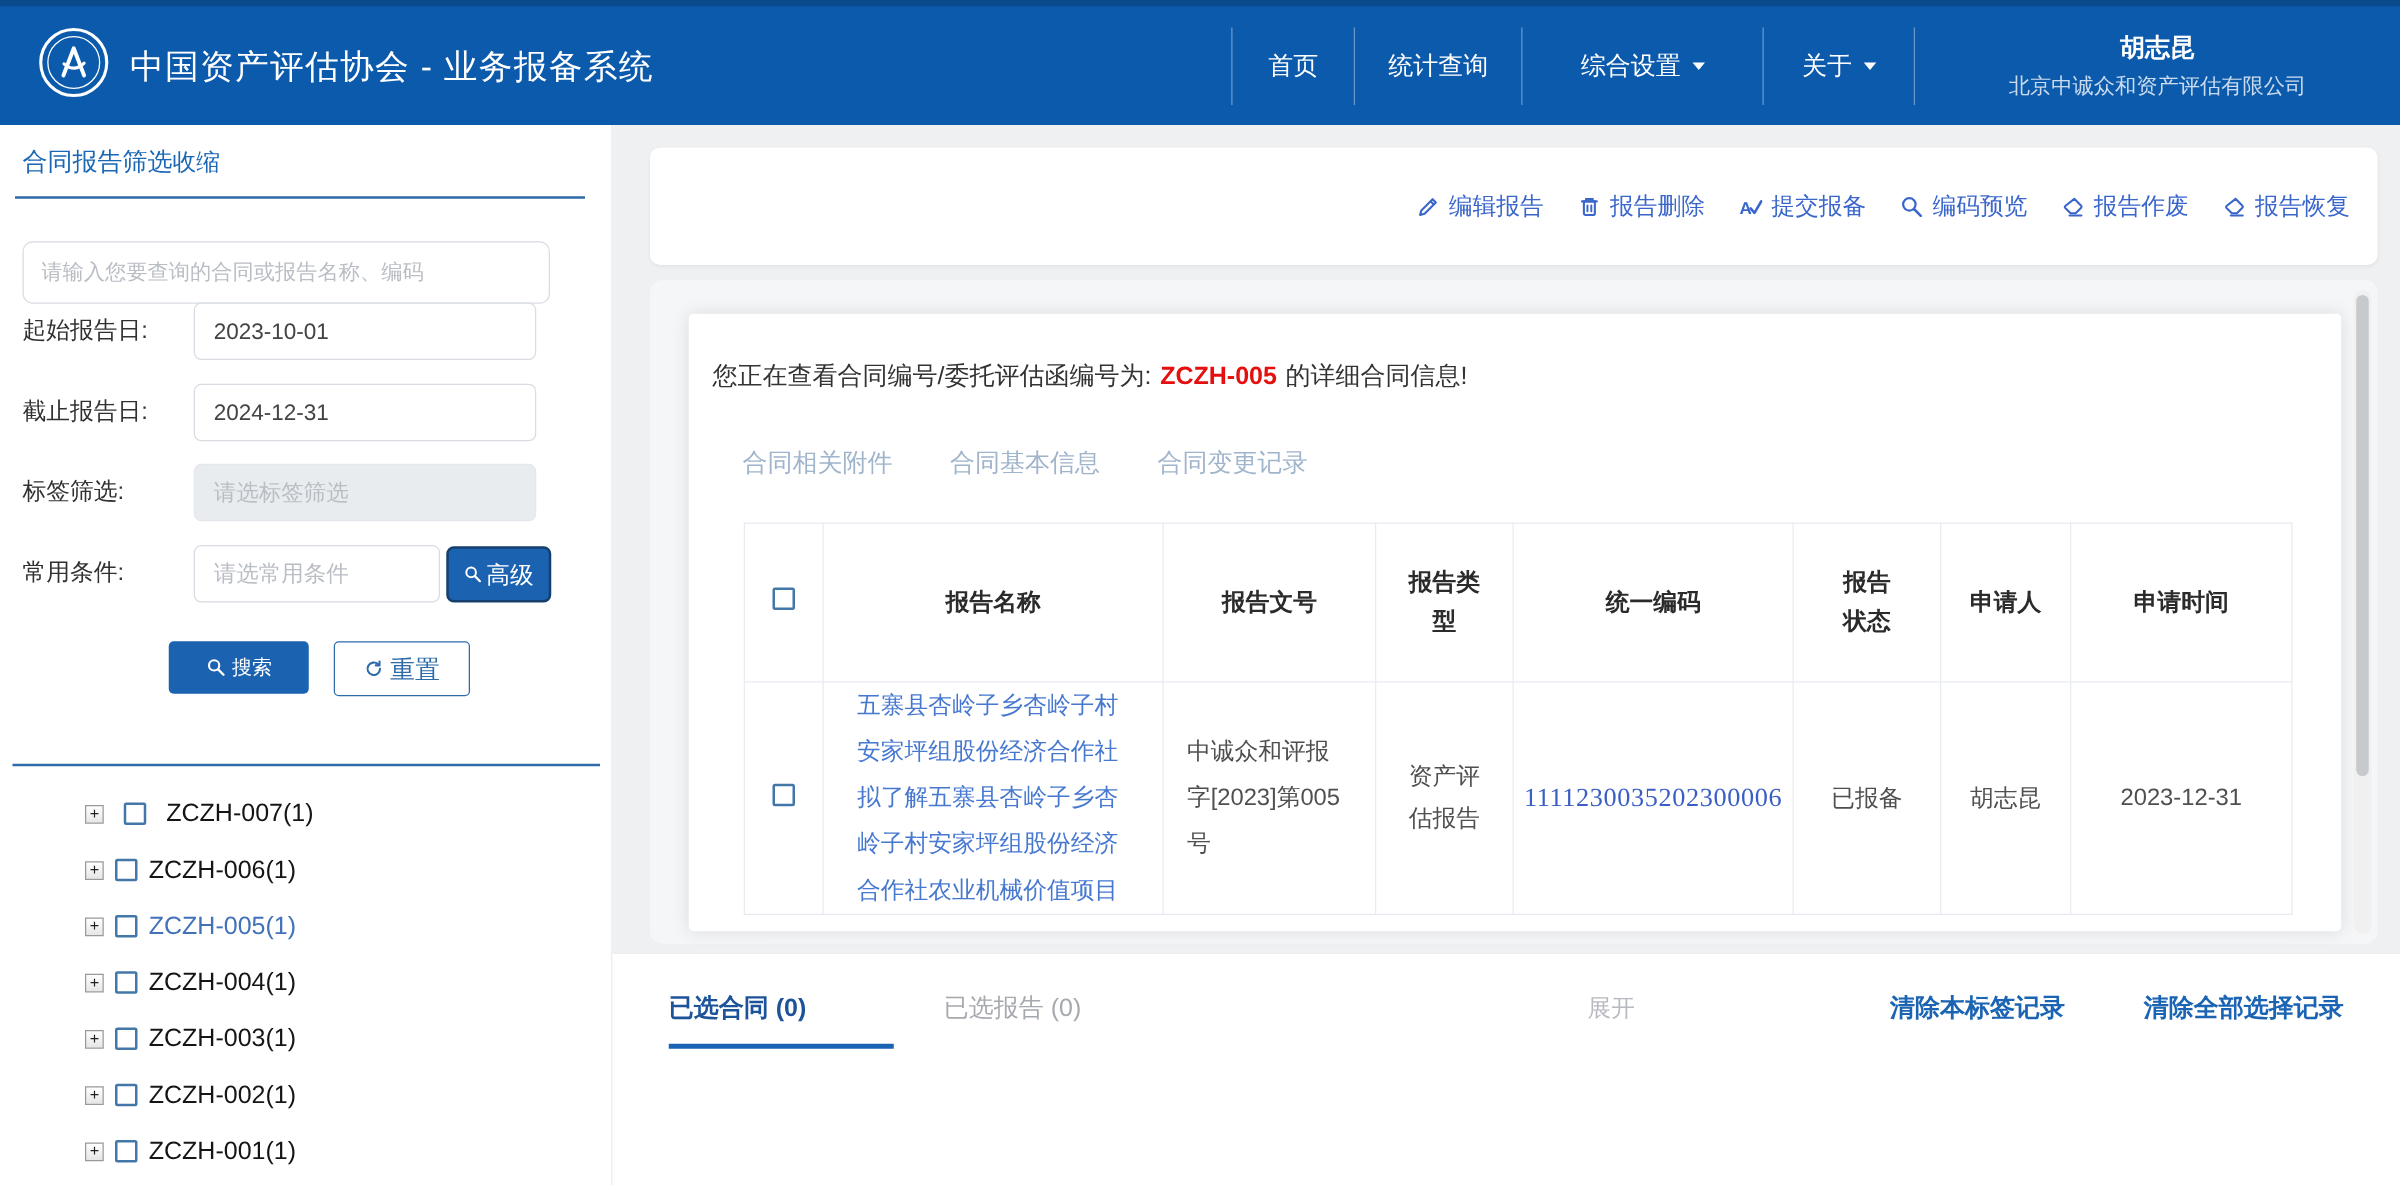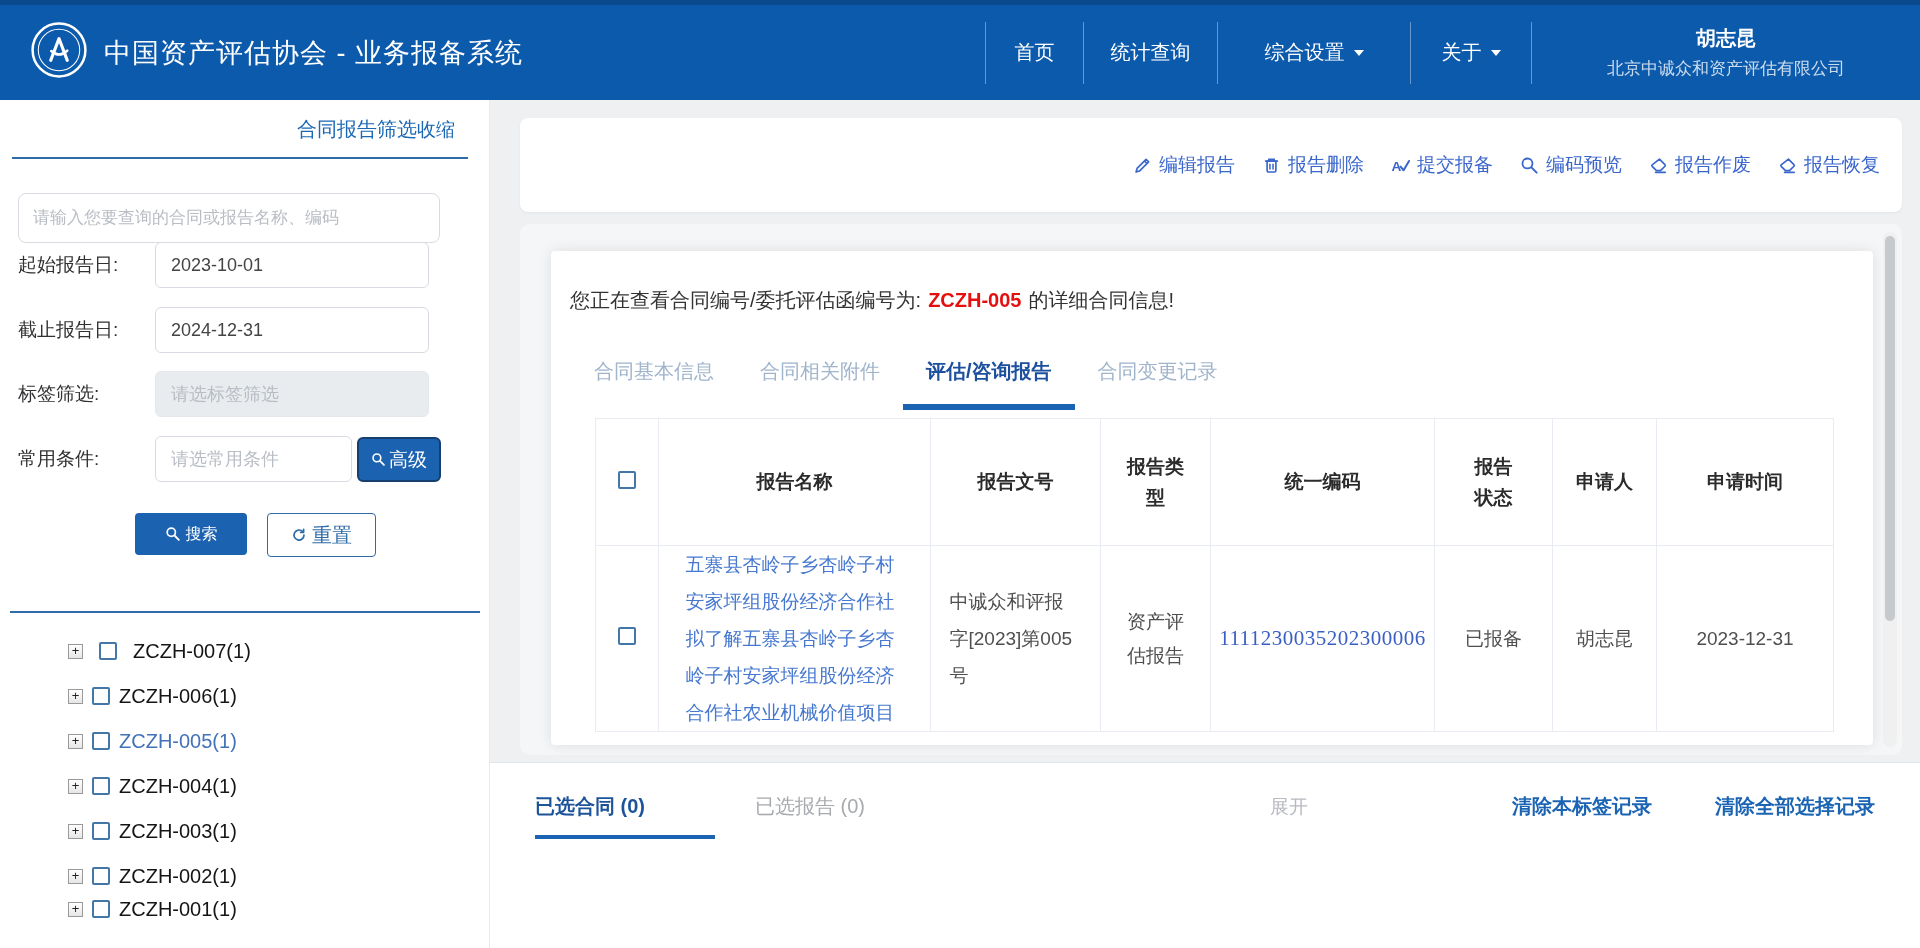--- a/index.html
+++ b/index.html
@@ -14,21 +14,21 @@
   .hdr-nav{position:absolute;right:0;top:5px;height:95px;display:flex;align-items:center;}
   .nav-cell{height:62px;display:flex;align-items:center;justify-content:center;border-left:1px solid rgba(255,255,255,.38);color:#fff;font-size:20px;cursor:pointer;}
   .w-home{width:97px}.w-stats{width:133px}.w-settings{width:192px}.w-about{width:120px}.w-user{width:388px}
   .caret{display:inline-block;margin-left:9px;width:0;height:0;border-left:5px solid transparent;border-right:5px solid transparent;border-top:6px solid #fff;}
   .user-cell{flex-direction:column;gap:5px;cursor:default;}
   .user-name{font-size:20px;font-weight:bold;color:#fff;}
   .user-company{font-size:17px;color:rgba(255,255,255,.78);}
 
   
   .sidebar{position:absolute;left:0;top:100px;width:490px;height:848px;background:#fff;border-right:1px solid #e7e9eb;box-sizing:border-box;}
-  .sb-title-row{position:absolute;left:18px;right:34px;top:16px;display:flex;justify-content:flex-end;align-items:center;margin-left:24px;}
+  .sb-title-row{position:absolute;left:18px;right:34px;top:16px;display:flex;justify-content:flex-start;align-items:center;}
   .sb-title{color:#1a67b5;font-size:20px;}
   .sb-collapse{color:#1a67b5;font-size:19px;cursor:pointer;}
   .sb-underline{position:absolute;left:12px;top:57px;width:456px;height:2px;background:#2e6ba8;}
   .sb-search{position:absolute;left:18px;top:93px;width:422px;height:50px;border:1px solid #d8dce2;border-radius:8px;font-size:17px;padding:0 14px;color:#444;box-sizing:border-box;font-family:inherit;outline:none;background:#fff;}
   input::placeholder{color:#b9bdc4;}
   .sb-row{position:absolute;left:0;width:100%;height:46px;}
   .sb-label{position:absolute;left:18px;top:0;line-height:46px;font-size:19px;color:#303133;}
   .sb-input{position:absolute;left:155px;top:0;width:274px;height:46px;border:1px solid #d8dce2;border-radius:6px;font-size:18px;color:#444;padding:0 15px;box-sizing:border-box;font-family:inherit;outline:none;background:#fff;}
   .sb-input.disabled{background:#e9ecef;border-color:#e4e7ec;}
   .sb-input.short{width:197px;}
@@ -198,21 +198,21 @@
       <div class="tree-item" style="top:194px;">
         <span class="plusbox"></span>
         <span class="cb"></span>
         <span class="tree-label">ZCZH-003(1)</span>
       </div>
       <div class="tree-item" style="top:239px;">
         <span class="plusbox"></span>
         <span class="cb"></span>
         <span class="tree-label">ZCZH-002(1)</span>
       </div>
-      <div class="tree-item" style="top:272px;justify-content:space-between;">
+      <div class="tree-item" style="top:284px;justify-content:space-between;">
         <span class="plusbox"></span>
         <span class="cb"></span>
         <span class="tree-label">ZCZH-001(1)</span>
       </div>
     </div>
   </div>
 
   <div class="toolbar-card">
     <div class="action">
       <svg viewBox="0 0 16 16">
@@ -261,23 +261,22 @@
   </div>
 
   <div class="content-card">
     <div class="inner-card">
 
       <div class="view-msg">
         <span>您正在查看合同编号/委托评估函编号为:</span><span class="msg-code">ZCZH-005</span><span>的详细合同信息!</span>
       </div>
 
       <div class="tabs">
+        <div class="tab">合同相关附件</div>
         <div class="tab">合同基本信息</div>
-        <div class="tab">合同相关附件</div>
-        <div class="tab active">评估/咨询报告</div>
         <div class="tab">合同变更记录</div>
       </div>
 
       <table class="report-table">
         <colgroup>
           <col style="width:63px">
             <col style="width:272px">
             <col style="width:170px">
             <col style="width:110px">
           <col style="width:224px">

